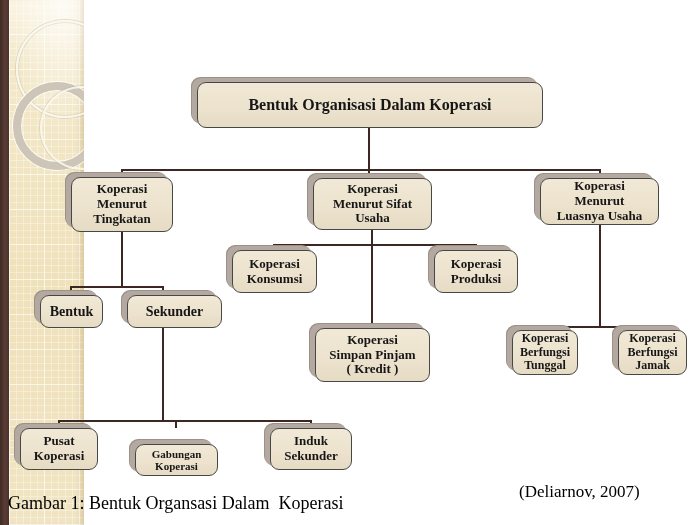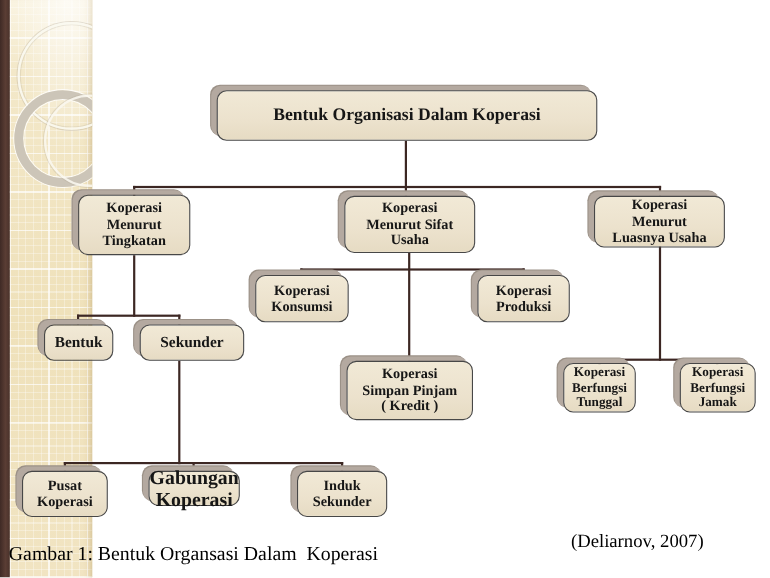--- a/index.html
+++ b/index.html
@@ -110,19 +110,19 @@
 
 <div class="node" style="left:512px;top:330px;width:66px;height:45px;font-size:12px">Koperasi
 Berfungsi
 Tunggal</div>
 <div class="node" style="left:618px;top:330px;width:69px;height:45px;font-size:12px">Koperasi
 Berfungsi
 Jamak</div>
 
 <div class="node" style="left:20px;top:428px;width:78px;height:42px;font-size:13px">Pusat
 Koperasi</div>
-<div class="node" style="left:135px;top:428px;width:83px;height:26px;font-size:18px">Gabungan
+<div class="node" style="left:135px;top:444px;width:83px;height:26px;font-size:11px">Gabungan
 Koperasi</div>
 <div class="node" style="left:270px;top:428px;width:82px;height:42px;font-size:13px">Induk
 Sekunder</div>
 
 <div class="caption" style="left:8px;top:493px;font-size:18px">Gambar 1: Bentuk Organsasi Dalam  Koperasi</div>
 <div class="caption" style="left:519px;top:482px;font-size:17px">(Deliarnov, 2007)</div>
 
 </body></html>

